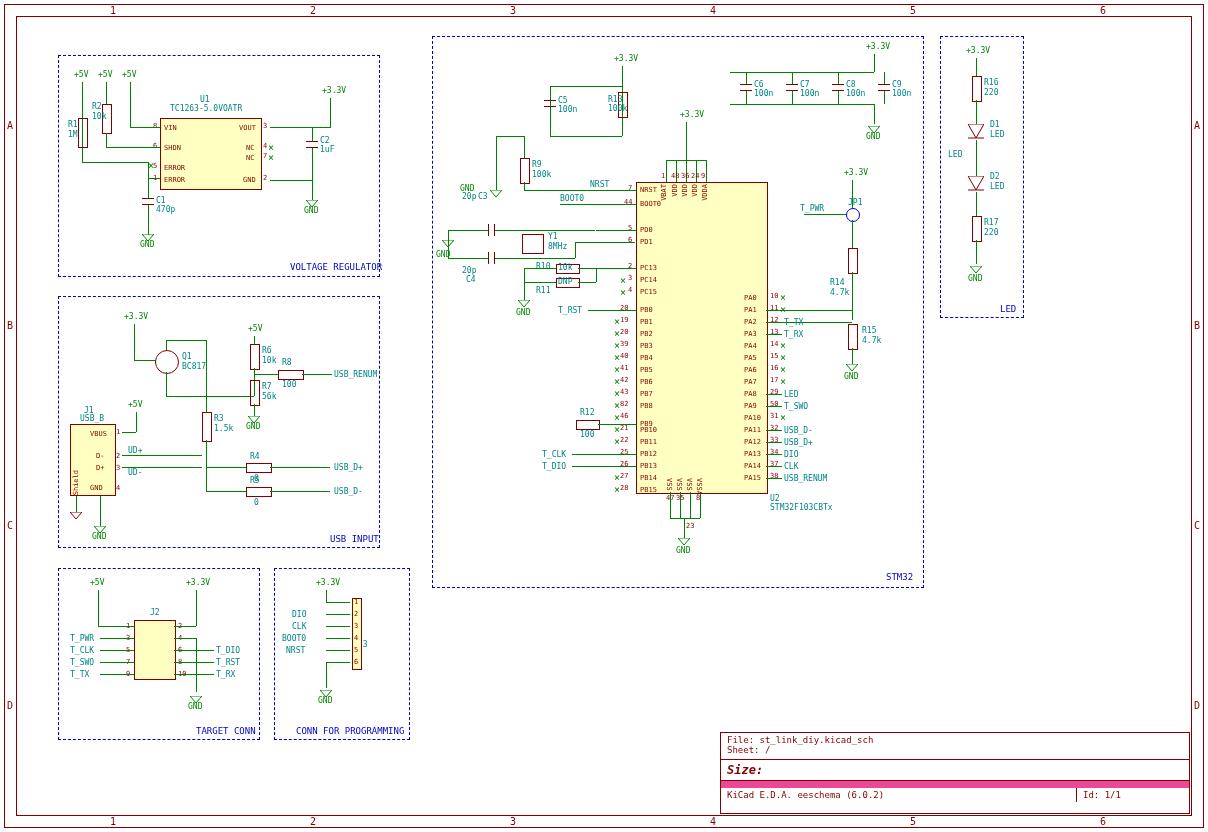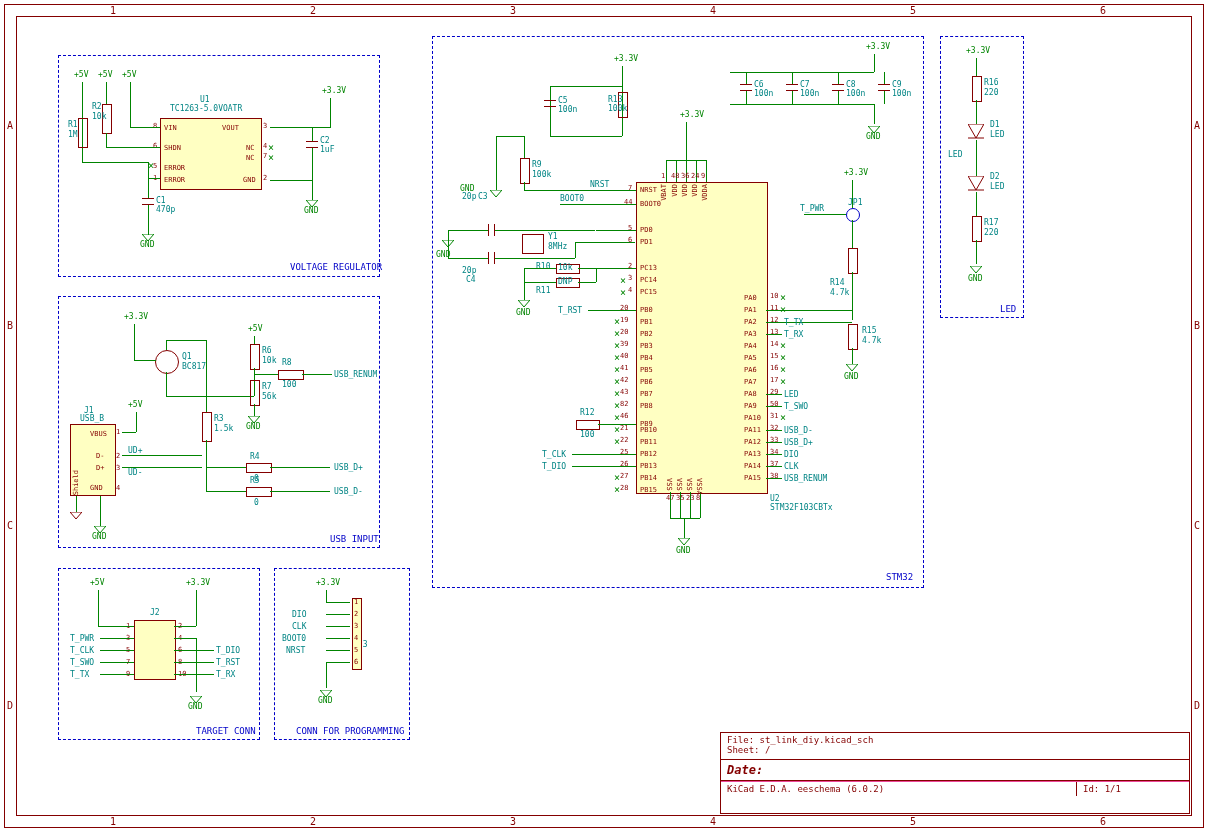--- a/index.html
+++ b/index.html
@@ -52,21 +52,21 @@
   <div class="block" style="left:58px;top:55px;width:320px;height:220px"></div>
   <div class="block-label" style="left:290px;top:262px">VOLTAGE REGULATOR</div>
 
   <div class="ic" style="left:160px;top:118px;width:100px;height:70px"></div>
   <div class="ref" style="position:absolute;left:200px;top:95px">U1</div>
   <div class="val" style="position:absolute;left:170px;top:104px">TC1263-5.0VOATR</div>
   <div class="pin" style="position:absolute;left:164px;top:124px">VIN</div>
   <div class="pin" style="position:absolute;left:164px;top:144px">SHDN</div>
   <div class="pin" style="position:absolute;left:164px;top:164px">ERROR</div>
   <div class="pin" style="position:absolute;left:164px;top:176px">ERROR</div>
-  <div class="pin" style="position:absolute;left:222px;top:124px">VOUT</div>
+  <div class="pin" style="position:absolute;left:239px;top:124px">VOUT</div>
   <div class="pin" style="position:absolute;left:246px;top:144px">NC</div>
   <div class="pin" style="position:absolute;left:246px;top:154px">NC</div>
   <div class="pin" style="position:absolute;left:243px;top:176px">GND</div>
   <div class="pin" style="position:absolute;left:153px;top:122px">8</div>
   <div class="pin" style="position:absolute;left:153px;top:142px">6</div>
   <div class="pin" style="position:absolute;left:153px;top:162px">5</div>
   <div class="pin" style="position:absolute;left:153px;top:174px">1</div>
   <div class="pin" style="position:absolute;left:263px;top:122px">3</div>
   <div class="pin" style="position:absolute;left:263px;top:142px">4</div>
   <div class="pin" style="position:absolute;left:263px;top:152px">7</div>
@@ -544,21 +544,21 @@
   <div class="wire" style="left:690px;top:492px;width:1px;height:26px"></div>
   <div class="wire" style="left:700px;top:492px;width:1px;height:26px"></div>
   <div class="wire" style="left:670px;top:518px;width:30px;height:1px"></div>
   <div class="wire" style="left:684px;top:518px;width:1px;height:20px"></div>
   <div class="pin" style="position:absolute;left:665px;top:478px;writing-mode:vertical-rl">VSS</div>
   <div class="pin" style="position:absolute;left:675px;top:478px;writing-mode:vertical-rl">VSS</div>
   <div class="pin" style="position:absolute;left:685px;top:478px;writing-mode:vertical-rl">VSS</div>
   <div class="pin" style="position:absolute;left:695px;top:478px;writing-mode:vertical-rl">VSSA</div>
   <div class="pin" style="position:absolute;left:666px;top:494px">47</div>
   <div class="pin" style="position:absolute;left:676px;top:494px">35</div>
-  <div class="pin" style="position:absolute;left:686px;top:494px">23</div>
+  <div class="pin" style="position:absolute;left:686px;top:522px">23</div>
   <div class="pin" style="position:absolute;left:696px;top:494px">8</div>
   <div class="pwr" style="left:676px;top:546px">GND</div>
   <svg style="position:absolute;left:678px;top:538px" width="12" height="8">
       <path d="M0 0 L12 0 L6 7 Z" fill="none" stroke="#008400"></path>
     </svg>
 
   <div class="pwr" style="left:844px;top:168px">+3.3V</div>
   <div class="ref" style="position:absolute;left:848px;top:198px">JP1</div>
   <div class="wire" style="left:852px;top:180px;width:1px;height:28px"></div>
   <div style="position:absolute;left:846px;top:208px;width:12px;height:12px;border:1px solid #0000c8;border-radius:50%"></div>
@@ -618,20 +618,20 @@
   <div class="pwr" style="left:968px;top:274px">GND</div>
   <svg style="position:absolute;left:970px;top:266px" width="12" height="8">
       <path d="M0 0 L12 0 L6 7 Z" fill="none" stroke="#008400"></path>
     </svg>
 
   <div class="titlebox" style="left:720px;top:732px;width:468px;height:80px">
     <div style="border-bottom:1px solid #840000;padding:2px 6px;height:22px">
       <div>File: st_link_diy.kicad_sch</div>
       <div>Sheet: /</div>
     </div>
-    <div style="border-bottom:1px solid #840000;padding:3px 6px;font-weight:bold;font-style:italic;font-size:12px">Date:</div>
-    <div style="display:flex;border-top:1px solid #ec4899">
+    <div style="border-bottom:1px solid #840000;padding:3px 6px;font-weight:bold;font-style:italic;font-size:12px">Size:</div>
+    <div style="display:flex;border-top:7px solid #ec4899">
       <div style="flex:1;border-right:1px solid #840000;padding:2px 6px">KiCad E.D.A.  eeschema (6.0.2)</div>
       <div style="flex:0 0 100px;padding:2px 6px">Id: 1/1</div>
     </div>
   </div>
 
 </div>
 
 </body></html>

